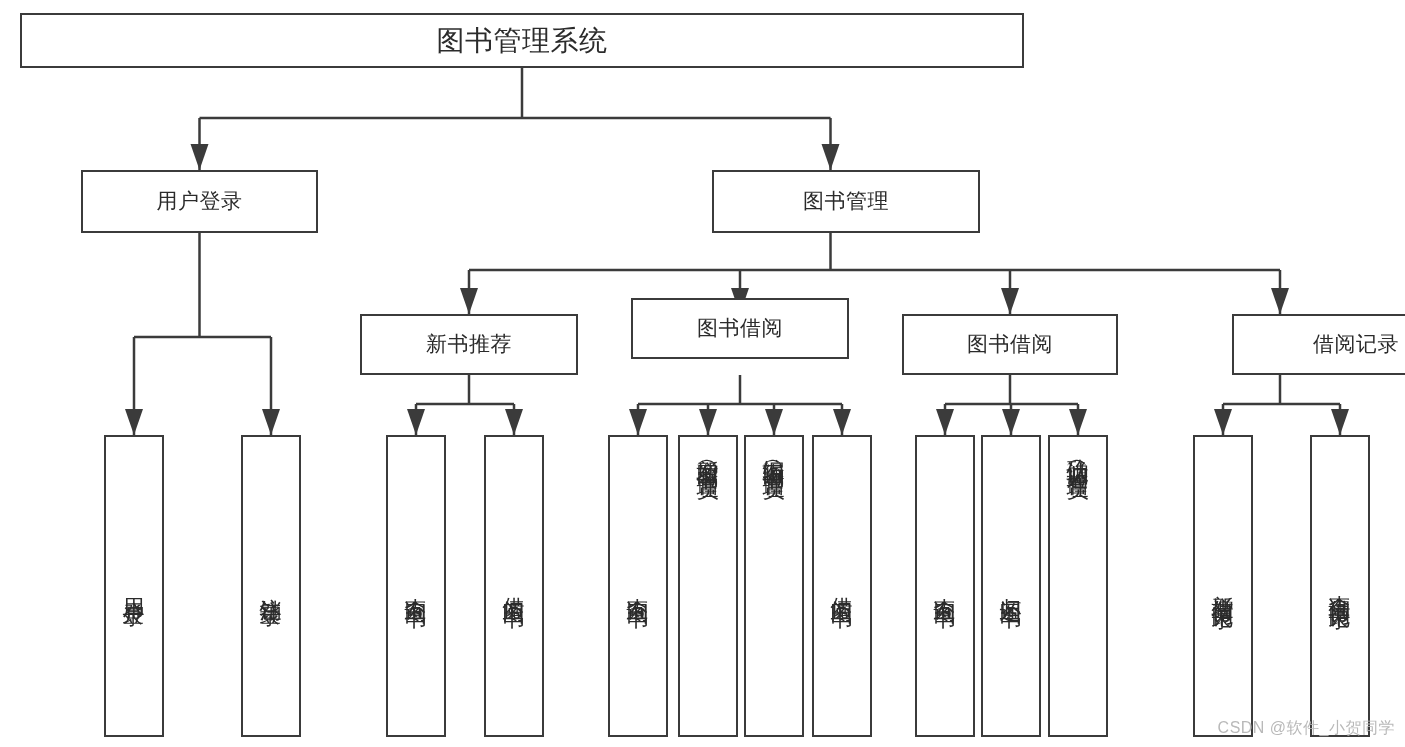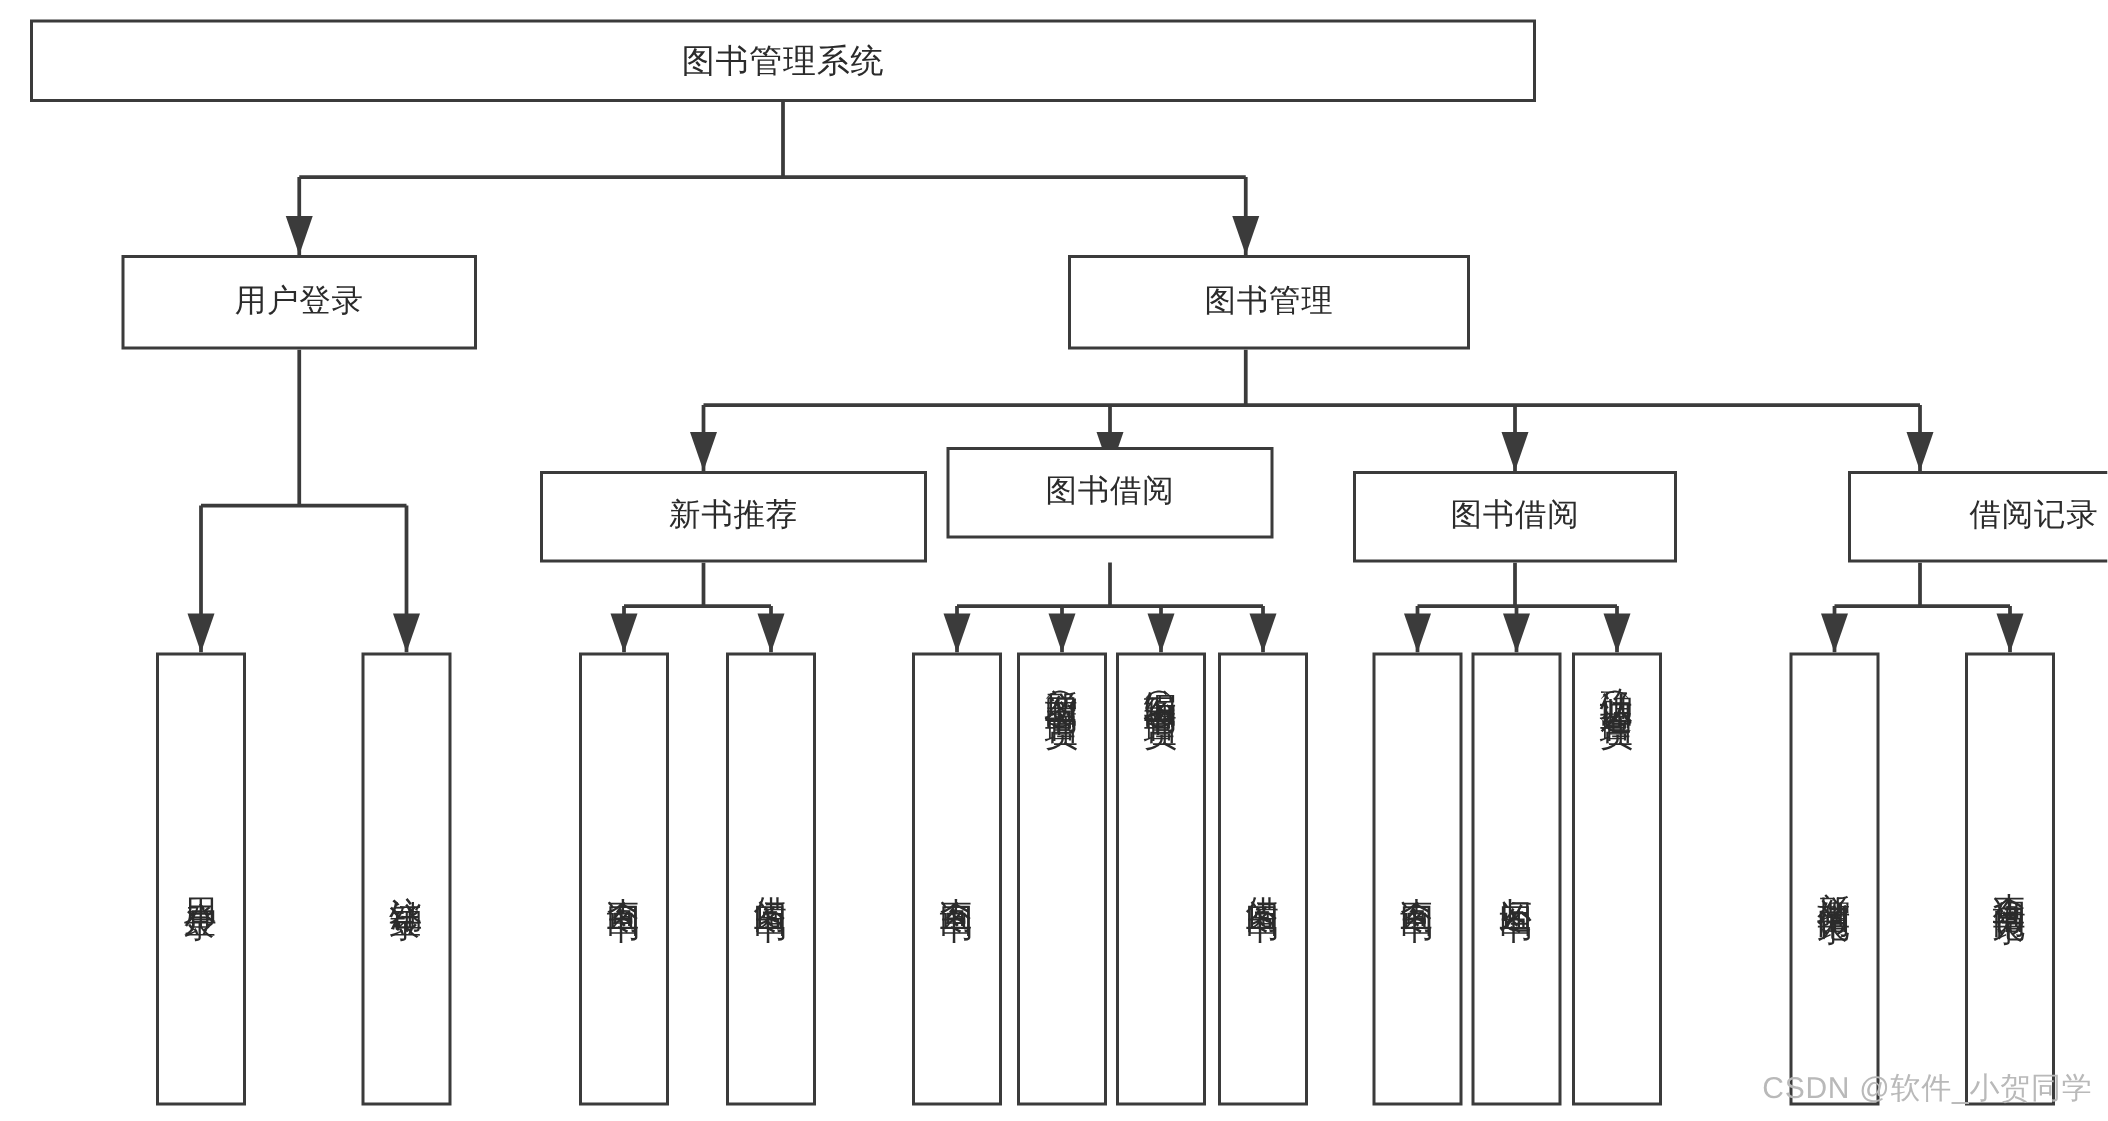--- a/index.html
+++ b/index.html
@@ -39,21 +39,21 @@
     color: #2b2b2b;
     letter-spacing: 0.5px;
     line-height: 1.25;
     white-space: nowrap;
   }
   
   .node.horiz .label {
     font-size: 21px;
   }
   .node.lvl0 .label {
-    font-size: 22px;
+    font-size: 28px;
   }
   
   .node.vert {
     align-items: flex-start;
     justify-content: center;
     padding-top: 4px;
   }
   .node.vert.centered {
     align-items: center;
     padding-top: 0;
@@ -63,21 +63,21 @@
     text-orientation: upright;
     font-size: 22px;
     line-height: 1.05;
     letter-spacing: 3px;
     white-space: nowrap;
   }
   #watermark {
     position: absolute;
     right: 10px;
     bottom: 8px;
-    font-size: 20px;
+    font-size: 16px;
     color: #b9b9b9;
     letter-spacing: 0.5px;
     white-space: nowrap;
     pointer-events: none;
   }
 </style>
 </head>
 <body>
 
 <div id="canvas">
@@ -138,21 +138,21 @@
   <div id="nodes">
       <div class="node horiz lvl0" style="left: 20px; top: 13px; width: 1004px; height: 55px; border-color: rgb(59, 59, 59); background: rgb(255, 255, 255);">
         <span class="label" style="color: rgb(43, 43, 43);">图书管理系统</span>
       </div>
       <div class="node horiz lvl1" style="left: 81px; top: 170px; width: 237px; height: 63px; border-color: rgb(59, 59, 59); background: rgb(255, 255, 255);">
         <span class="label" style="color: rgb(43, 43, 43);">用户登录</span>
       </div>
       <div class="node horiz lvl1" style="left: 712px; top: 170px; width: 268px; height: 63px; border-color: rgb(59, 59, 59); background: rgb(255, 255, 255); align-items: center;">
         <span class="label" style="color: rgb(43, 43, 43);">图书管理</span>
       </div>
-      <div class="node horiz lvl2" style="left: 360px; top: 314px; width: 258px; height: 61px; border-color: rgb(59, 59, 59); background: rgb(255, 255, 255);">
+      <div class="node horiz lvl2" style="left: 360px; top: 314px; width: 218px; height: 61px; border-color: rgb(59, 59, 59); background: rgb(255, 255, 255);">
         <span class="label" style="color: rgb(43, 43, 43);">新书推荐</span>
       </div>
       <div class="node horiz lvl2" style="left: 631px; top: 298px; width: 218px; height: 61px; border-color: rgb(59, 59, 59); background: rgb(255, 255, 255);">
         <span class="label" style="color: rgb(43, 43, 43);">图书借阅</span>
       </div>
       <div class="node horiz lvl2" style="left: 902px; top: 314px; width: 216px; height: 61px; border-color: rgb(59, 59, 59); background: rgb(255, 255, 255);">
         <span class="label" style="color: rgb(43, 43, 43);">图书借阅</span>
       </div>
       <div class="node horiz lvl2" style="left: 1232px; top: 314px; width: 248px; height: 61px; border-color: rgb(59, 59, 59); background: rgb(255, 255, 255);">
         <span class="label" style="color: rgb(43, 43, 43);">借阅记录</span>

